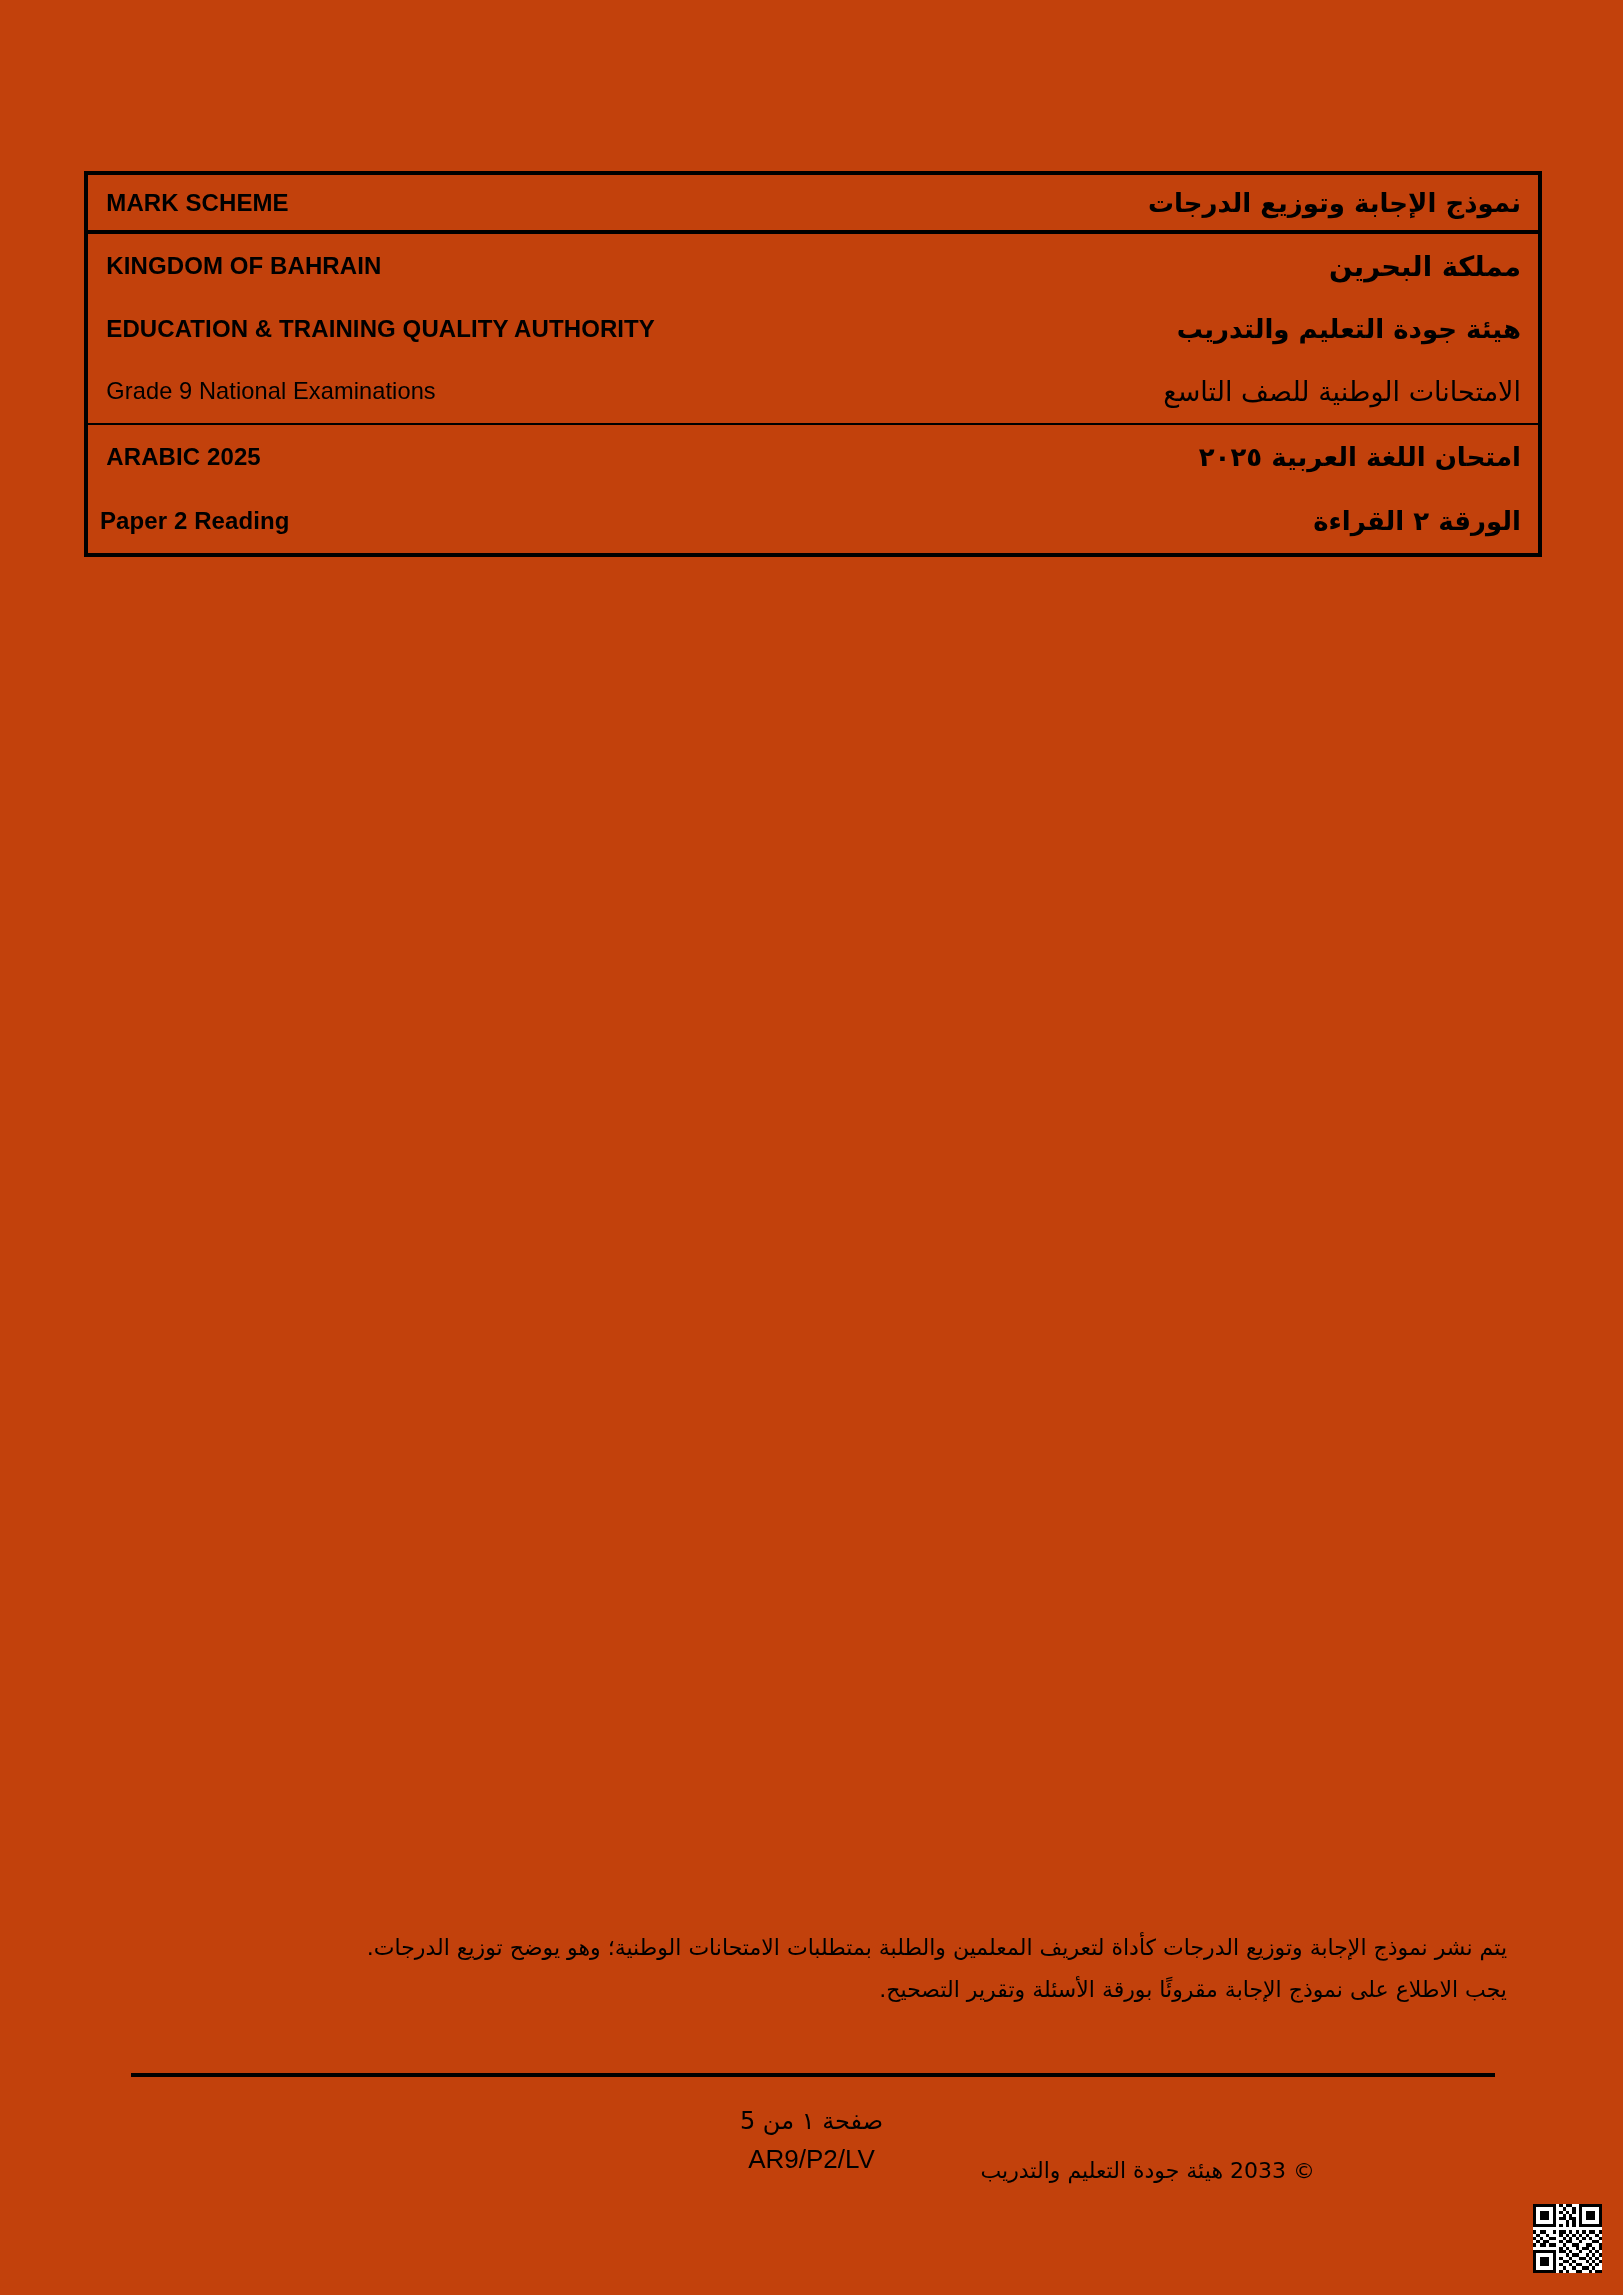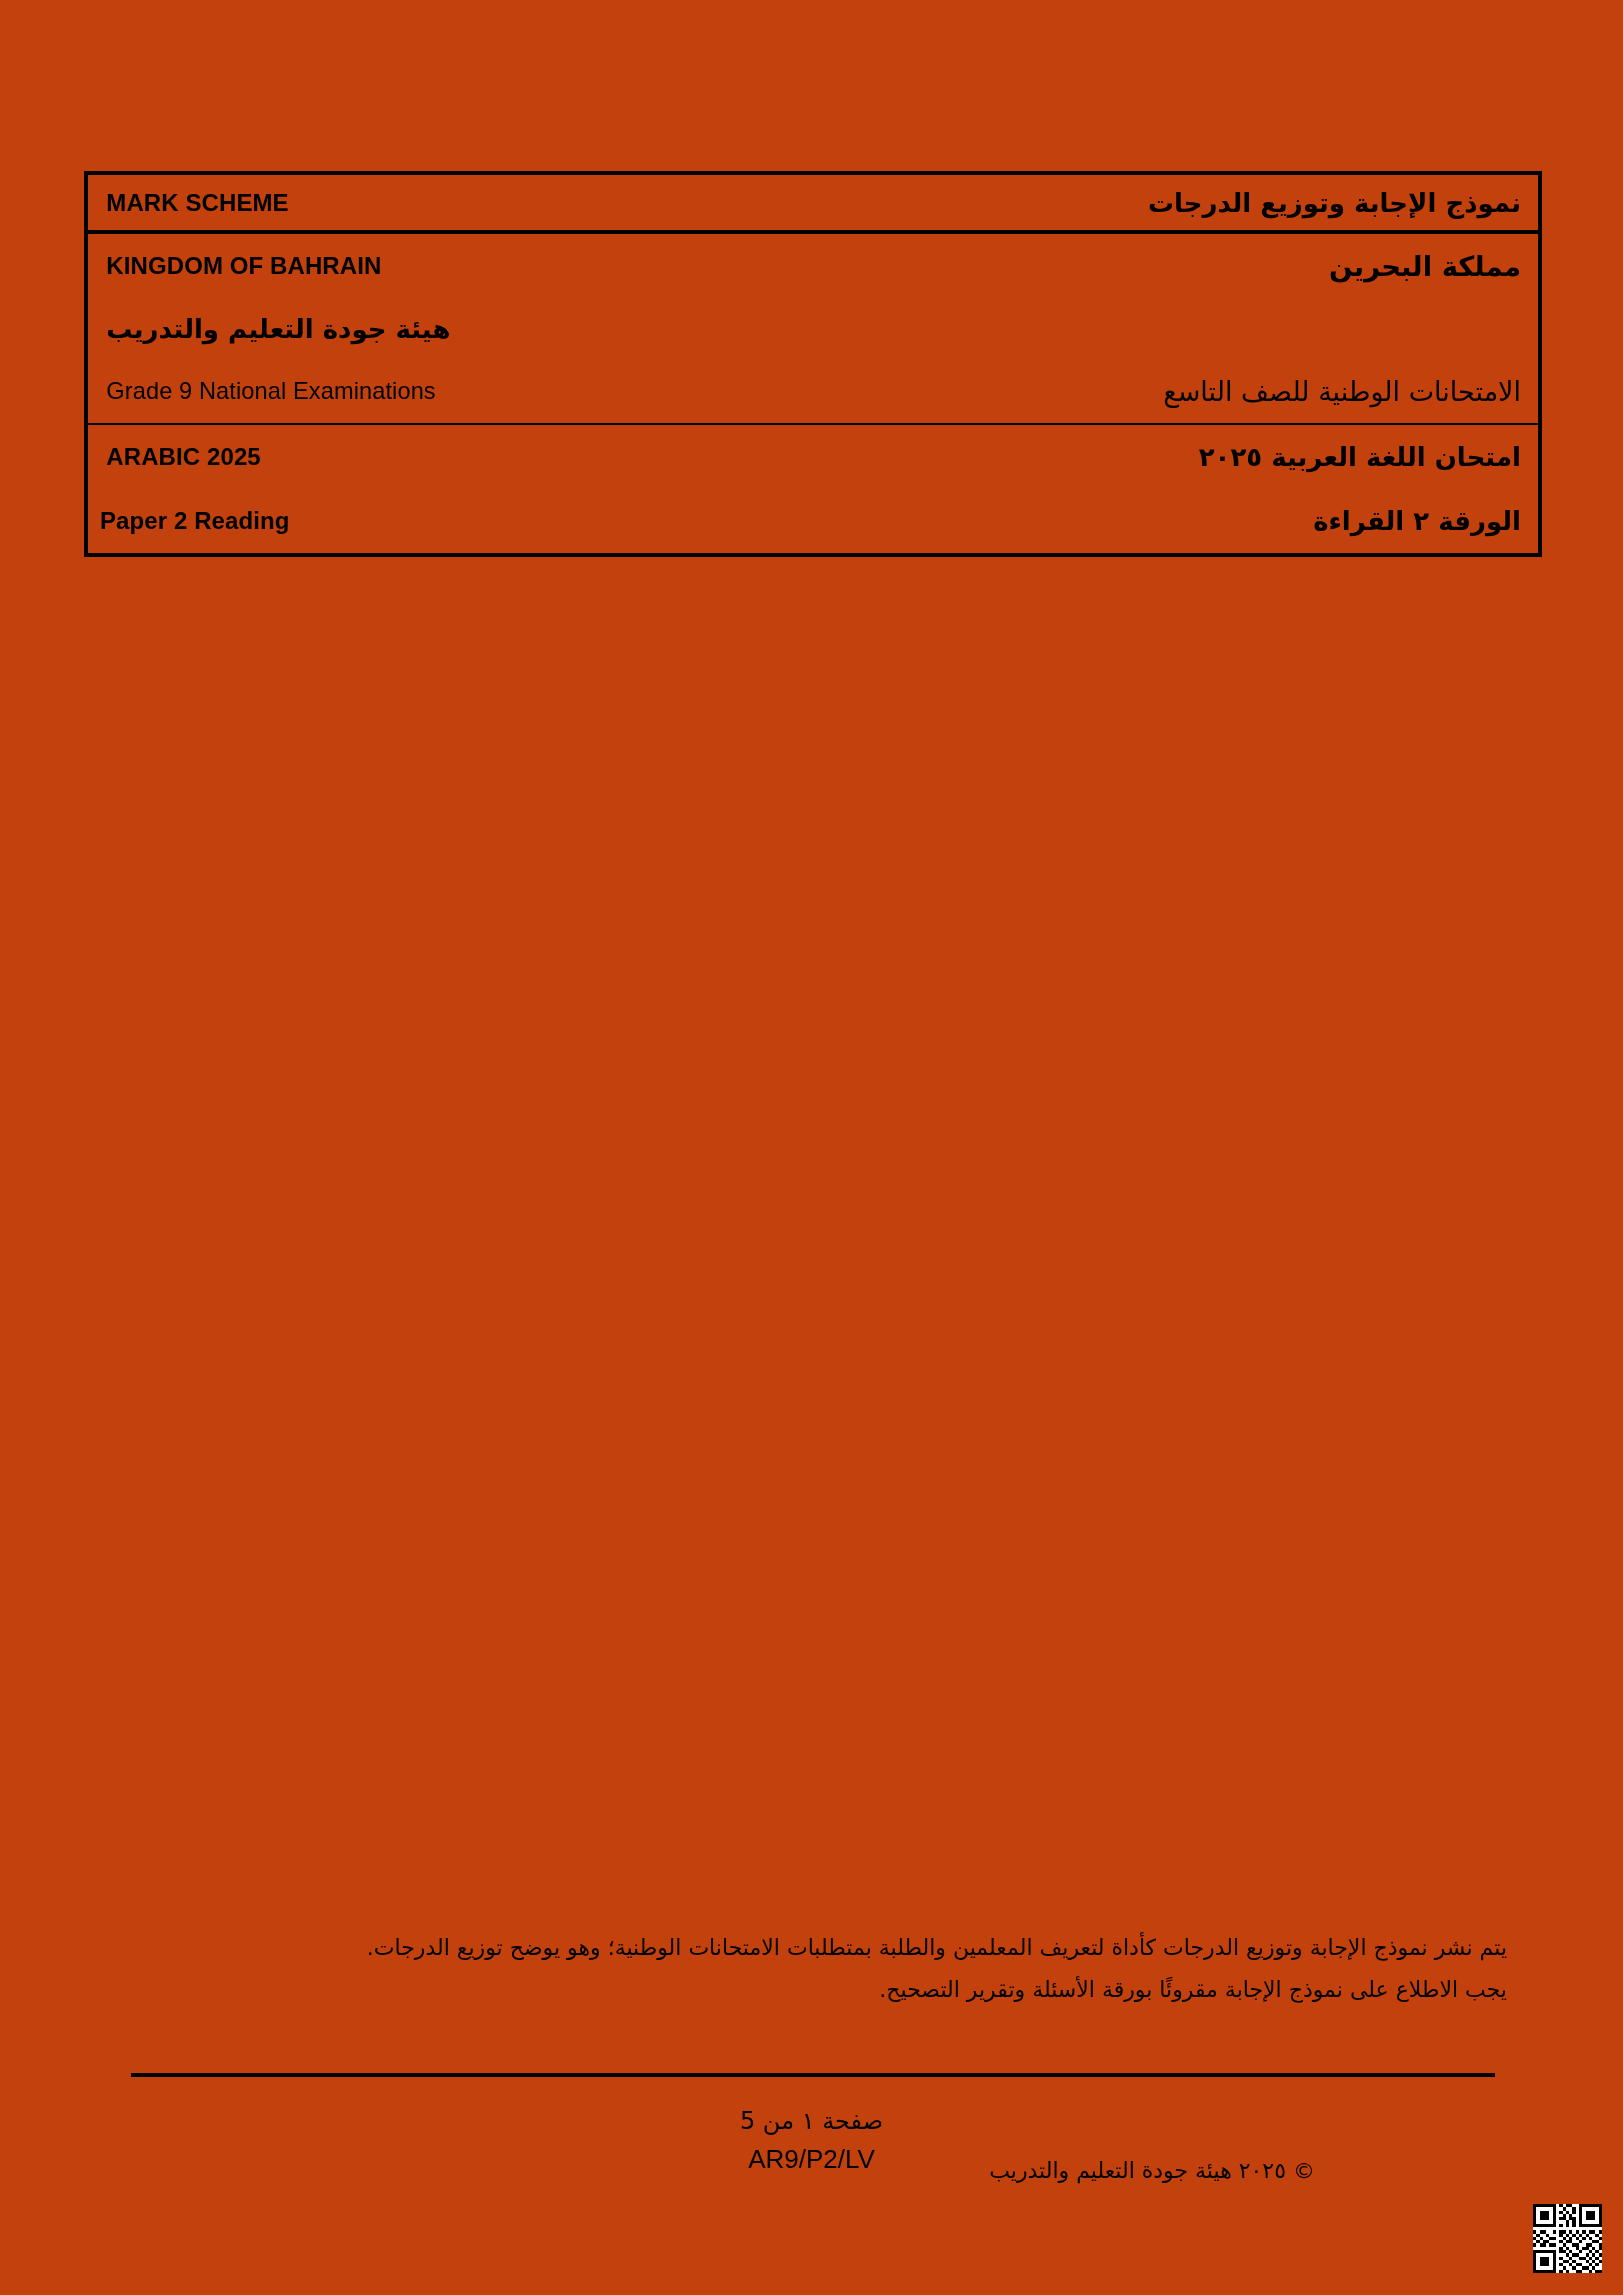--- a/index.html
+++ b/index.html
@@ -170,20 +170,21 @@
     </div>
 
     <div class="group-middle">
 
       <div class="hrow row-kingdom">
         <span class="en">KINGDOM OF BAHRAIN</span>
         <span class="ar big">مملكة البحرين</span>
       </div>
 
       <div class="hrow row-authority">
+        <span class="en">EDUCATION &amp; TRAINING QUALITY AUTHORITY</span>
         <span class="ar">هيئة جودة التعليم والتدريب</span>
       </div>
 
       <div class="hrow row-grade">
         <span class="en regular">Grade 9 National Examinations</span>
         <span class="ar regular">الامتحانات الوطنية للصف التاسع</span>
       </div>
 
     </div>
 
@@ -207,21 +208,21 @@
     <span class="note-line note-line-2">يجب الاطلاع على نموذج الإجابة مقروئًا بورقة الأسئلة وتقرير التصحيح.</span>
   </div>
 
   <div class="footer-rule"></div>
 
   <div class="footer-center">
     <div class="footer-pageno">صفحة ١ من 5</div>
     <div class="footer-code">AR9/P2/LV</div>
   </div>
 
-  <div class="footer-copyright">© ٢٠٢٥ هيئة جودة التعليم والتدريب</div>
+  <div class="footer-copyright">© 2033 هيئة جودة التعليم والتدريب</div>
 
   <div class="qr-wrap">
     <svg viewBox="0 0 21 21" shape-rendering="crispEdges" aria-hidden="true">
       <rect x="0" y="0" width="21" height="21" fill="#ffffff"></rect>
       <g fill="#000000">
 
         <rect x="0" y="0" width="7" height="1"></rect>
         <rect x="0" y="6" width="7" height="1"></rect>
         <rect x="0" y="0" width="1" height="7"></rect>
         <rect x="6" y="0" width="1" height="7"></rect>

